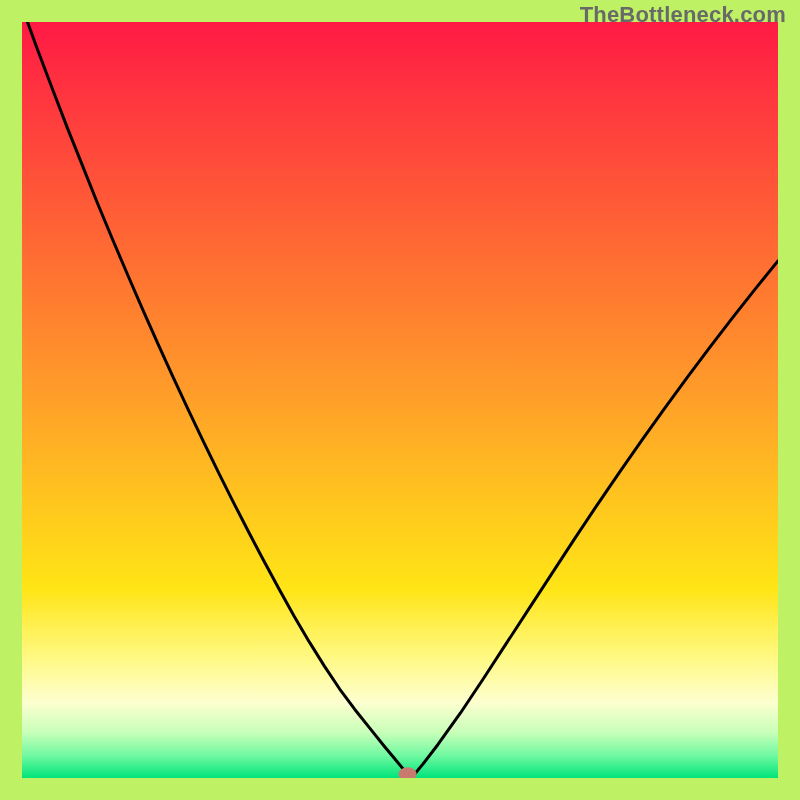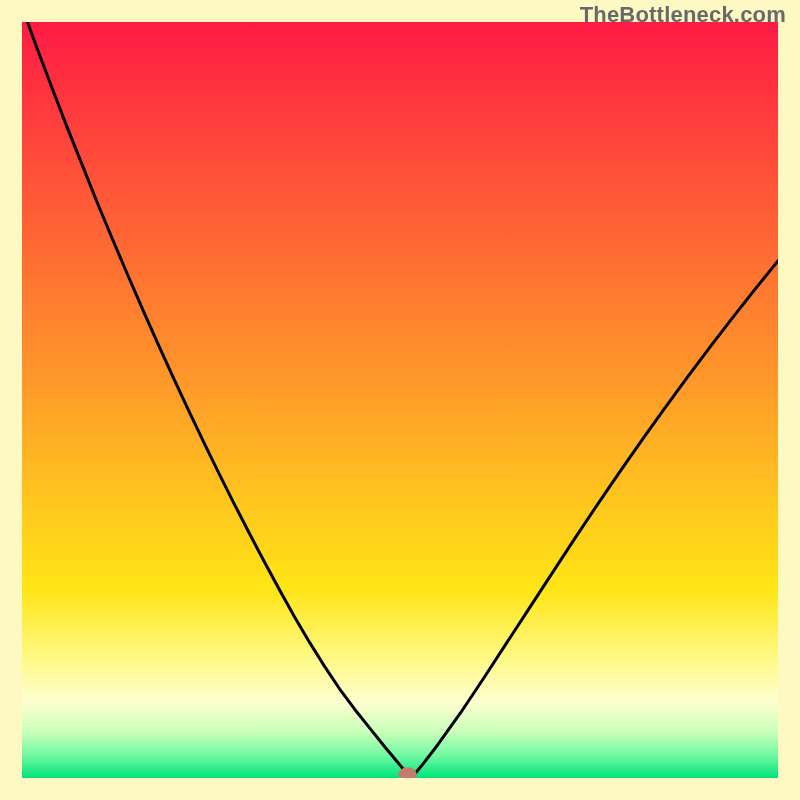--- a/index.html
+++ b/index.html
@@ -9,21 +9,21 @@
     height: 800px;
     background: #000;
     overflow: hidden;
   }
   .frame {
     position: absolute;
     left: 0;
     top: 0;
     width: 800px;
     height: 800px;
-    background: #fef9c3;
+    background: #bef264;
   }
   .watermark {
     position: absolute;
     top: 2px;
     right: 14px;
     font-family: Arial, Helvetica, sans-serif;
     font-size: 22px;
     font-weight: 600;
     color: #696969;
     letter-spacing: 0.2px;

